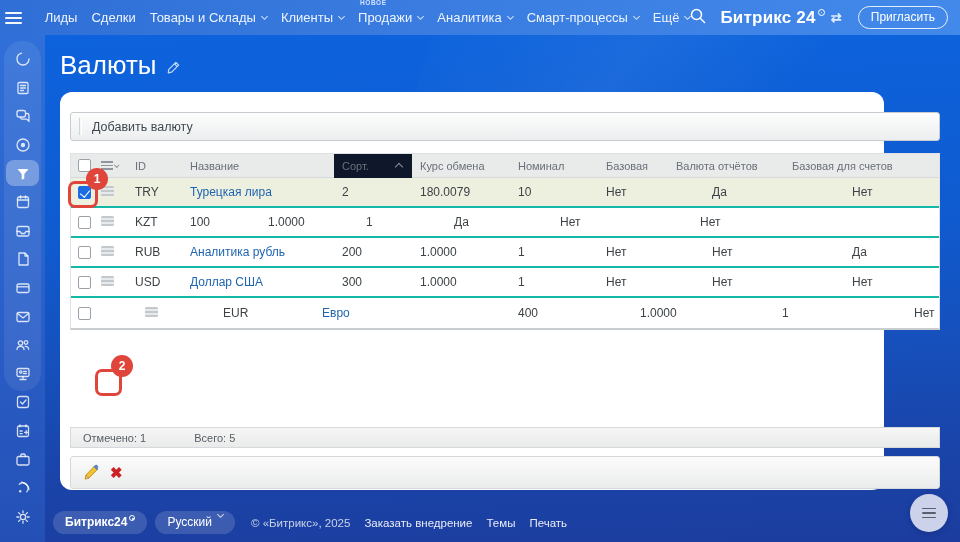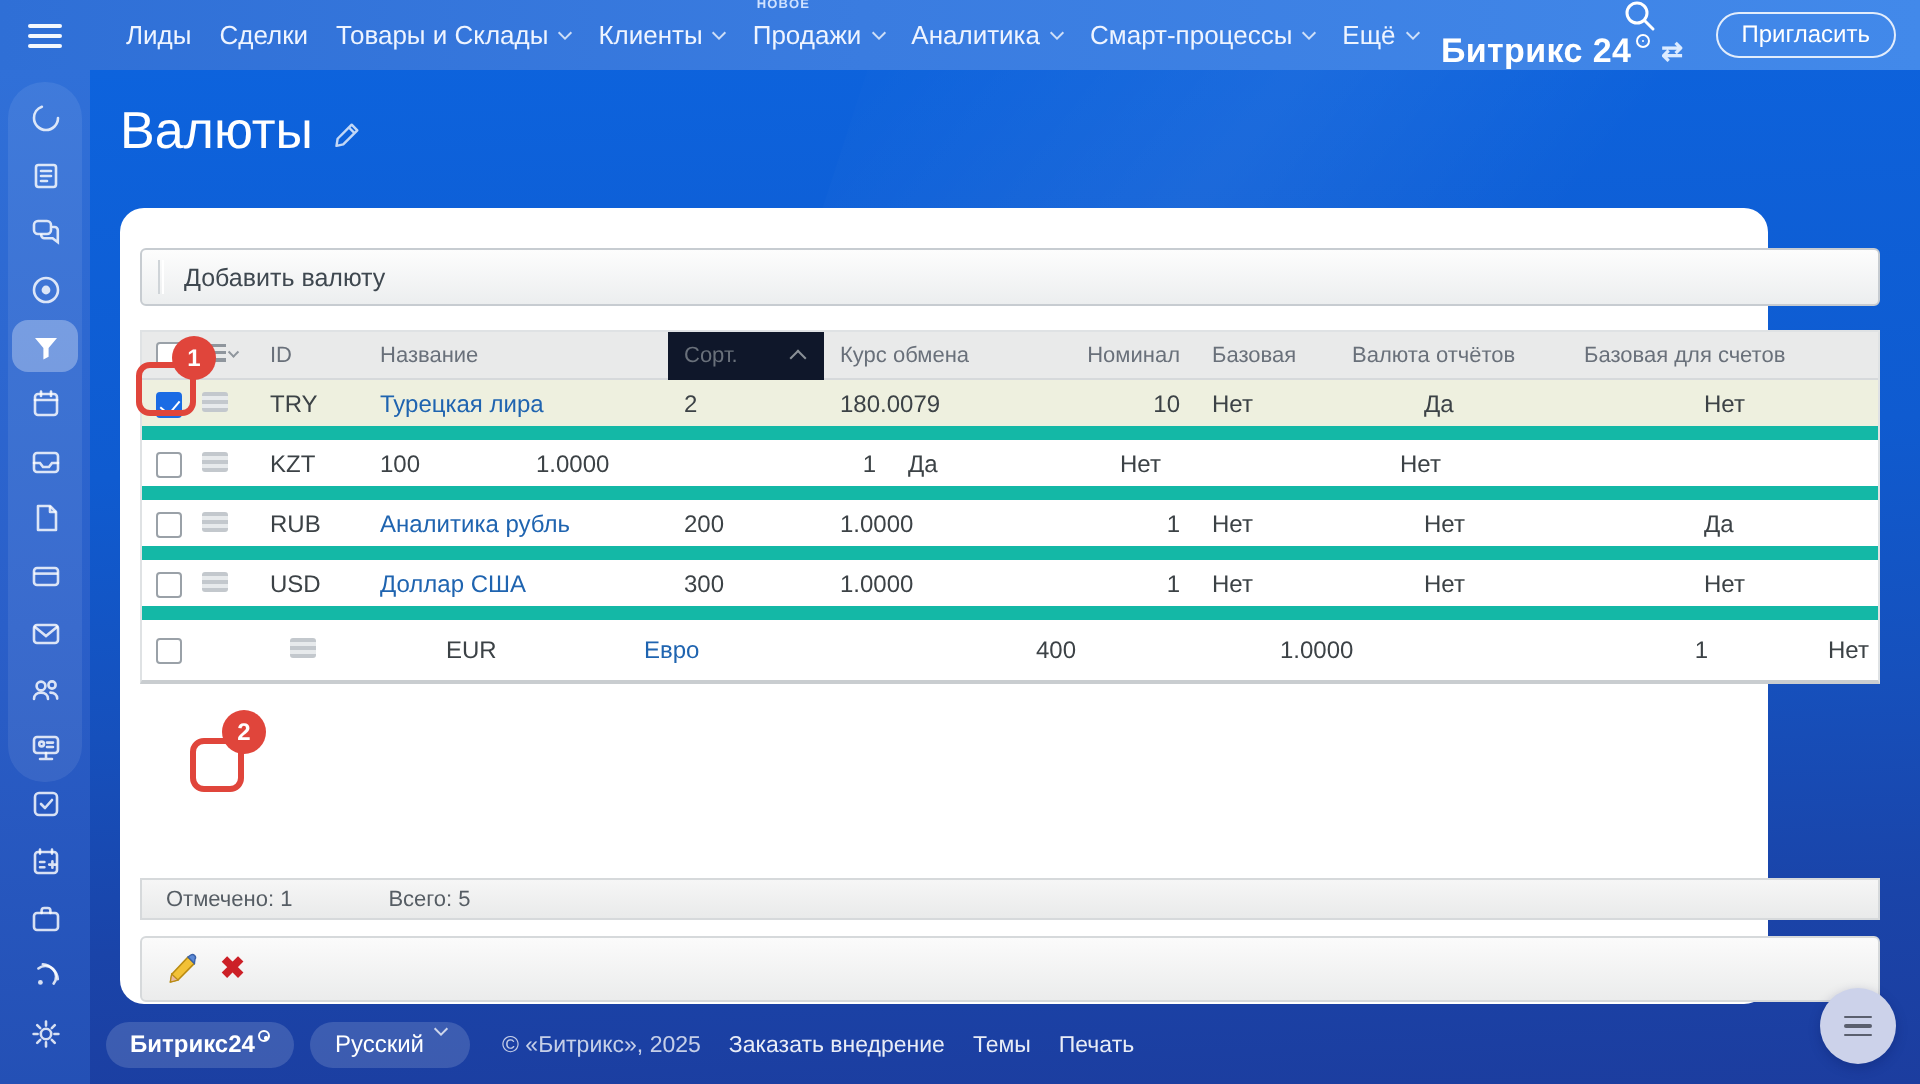--- a/index.html
+++ b/index.html
@@ -15,21 +15,21 @@
     align-items:center; gap:3px; cursor:pointer; }
   .burger i { display:block; width:17px; height:2px; background:#fff; border-radius:1px; opacity:.95; }
   .top-nav { display:flex; align-items:center; gap:14px; margin-left:18px; }
   .nav-item { position:relative; color:#eef4ff; font-size:13px; display:flex; align-items:center;
     white-space:nowrap; cursor:pointer; }
   .nav-badge { position:absolute; top:-11px; left:2px; font-size:6.5px; letter-spacing:.6px;
     color:#cfe2ff; font-weight:bold; }
   .chev { display:inline-block; width:5px; height:5px; border-right:1.4px solid rgba(255,255,255,.75);
     border-bottom:1.4px solid rgba(255,255,255,.75); transform:rotate(45deg); margin-left:6px;
     margin-top:-3px; }
-  .search-zone { margin-left:auto; display:flex; align-items:flex-end;flex-direction:column; }
+  .search-zone { margin-left:auto; display:flex; align-items:flex-start; }
   .search-icon { width:16px; height:16px; margin-right:14px; cursor:pointer; }
   .logo { color:#fff; font-size:17px; font-weight:bold; letter-spacing:.2px; display:flex;
     align-items:flex-start; white-space:nowrap; }
   .logo-mark { width:7px; height:7px; border:1px solid #fff; border-radius:50%; margin:1px 0 0 2px;
     position:relative; }
   .logo-mark::after{ content:""; position:absolute; left:2px; top:2px; width:1.5px; height:1.5px;
     background:#fff; border-radius:50%; }
   .logo-switch { color:#dcebff; font-size:13px; margin:2px 0 0 6px; cursor:pointer; }
   .top-buttons { display:flex; gap:8px; margin:0 12px 0 16px; }
   .pill-btn { border:1px solid rgba(255,255,255,.85); border-radius:13px; color:#fff;
@@ -54,45 +54,45 @@
     overflow:hidden; }
   .main::before { content:""; position:absolute; left:40%; top:-60px; width:420px; height:260px;
     background:linear-gradient(115deg,rgba(255,255,255,0) 0%,rgba(255,255,255,.06) 45%,rgba(255,255,255,0) 80%);
     transform:skewX(-18deg); pointer-events:none; }
   .page-title { position:absolute; left:15px; top:15px; color:#fff; font-size:26px; font-weight:500;
     display:flex; align-items:center; gap:9px; }
   .title-edit { width:15px; height:15px; opacity:.75; cursor:pointer; margin-top:4px; }
 
   
   .panel { position:absolute; left:15px; top:57px; width:824px; height:398px; background:#fff;
-    border-radius:12px; padding:0;margin-top:12px; }
+    border-radius:12px; padding:0; }
   .admin-toolbar { position:absolute; left:10px; top:20px; width:870px; height:29px;
     background:linear-gradient(#fdfdfd,#eceeef); border:1px solid #c7ccd1; border-radius:3px;
     display:flex; align-items:center; }
   .tb-sep { width:3px; height:17px; border-left:1px solid #cfd4d8; border-right:1px solid #fff;
     margin-left:8px; }
   .add-btn { font-size:12.5px; color:#3f4850; padding:0 10px; cursor:pointer; }
 
   
   .grid { position:absolute; left:10px; top:61px; width:870px; border:1px solid #dfe2e4;
     border-bottom:2px solid #c9cdd0; font-size:12px; color:#3c4246; }
   .thead { display:flex; height:24px; background:#e9eaea; border-bottom:1px solid #d6d9db;
     align-items:center; color:#69707a; font-size:11px; }
-  .trow { display:flex; height:30px; align-items:center; border-bottom:7px solid #14b8a6;
+  .trow { display:flex; height:30px; align-items:center; border-bottom:2px solid #14b8a6;
     background:#fff; }
   .trow:last-child { border-bottom:none;gap:44px; }
   .trow.selected { background:#eef0df; }
   .th,.td { padding:0 8px; overflow:hidden; white-space:nowrap; }
   .c-check { width:26px; flex:none; padding:0 0 0 7px; }
   .c-drag  { width:30px; flex:none; padding:0 4px; }
   .c-id    { width:55px; flex:none; }
   .c-name  { width:152px; flex:none; }
   .c-sort  { width:78px; flex:none; }
   .c-rate  { width:98px; flex:none; }
-  .c-nom   { width:88px; flex:none;text-align:right; }
+  .c-nom   { width:88px; flex:none; }
   .c-base  { width:70px; flex:none; }
   .c-rep   { width:116px; flex:none; }
   .c-inv   { flex:1; }
   .td.c-rep { padding-left:44px; }
   .td.c-inv { padding-left:68px; }
   .th.sorted { background:#0f172a; height:24px; display:flex; align-items:center;
     justify-content:space-between;text-align:center; }
   .sort-caret { width:6px; height:6px; border-right:1.4px solid #8a9097;
     border-bottom:1.4px solid #8a9097; transform:rotate(-135deg); margin:3px 2px 0 0; }
   .cb { display:inline-block; width:13px; height:13px; border:1px solid #9aa1a8; border-radius:2px;

